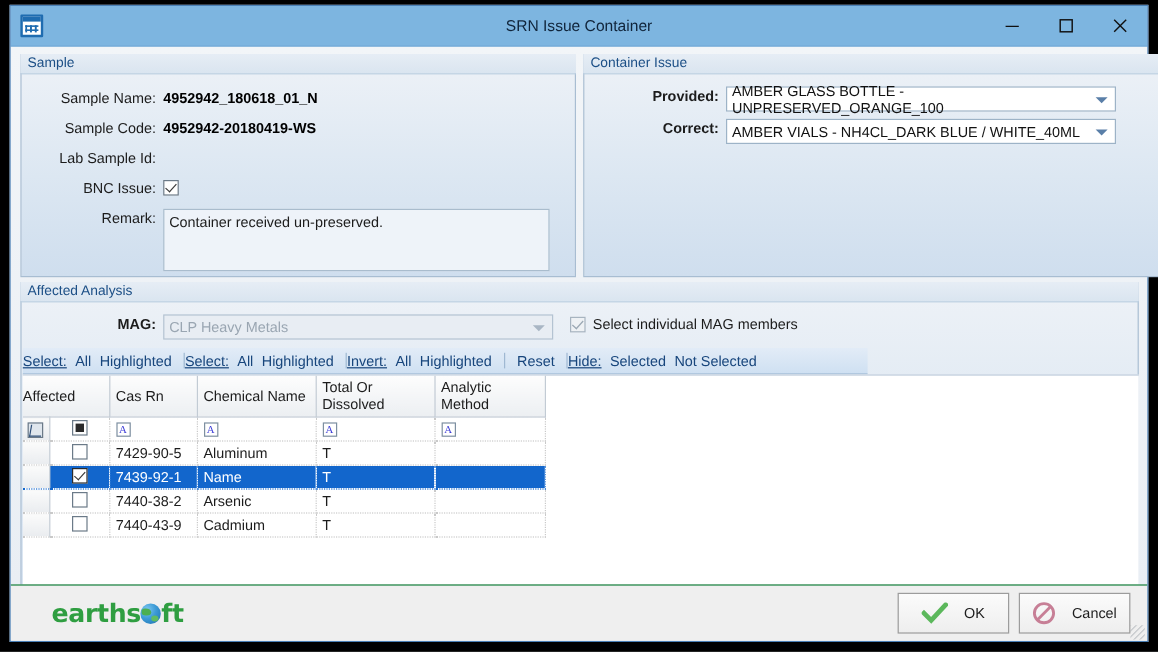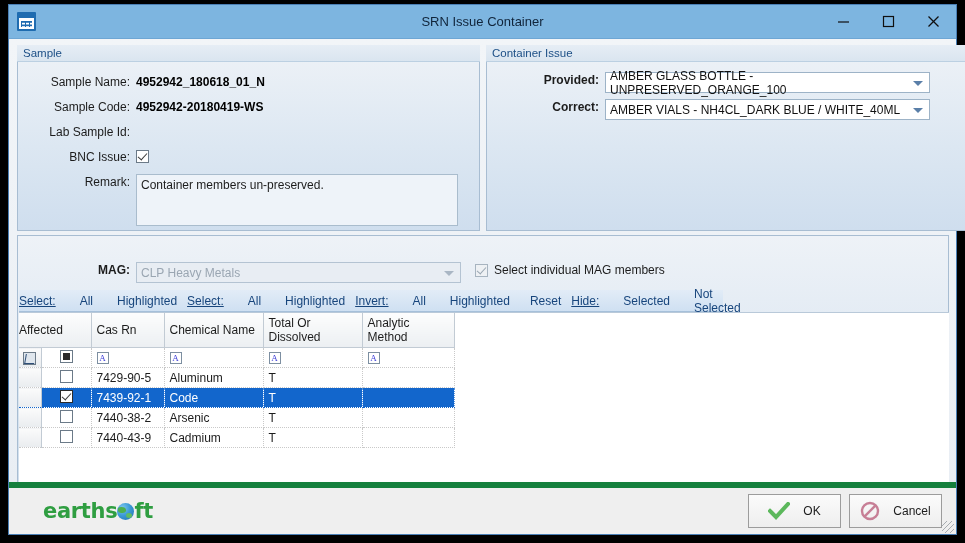--- a/index.html
+++ b/index.html
@@ -235,21 +235,21 @@
     background: linear-gradient(to bottom, #e2ecf7 0%, #cfe0f2 100%);
     border-bottom: 1px solid #a6c0da;
     display: flex;
     align-items: center;
     font-size: 12px;
     color: #17457c;
     box-sizing: border-box;
   }
   .tb-label { color: #17457c; text-decoration: underline; }
   .tb-link {
-    margin-left: 24px;
+    margin-left: 7px;
     color: #17457c;
     cursor: pointer;
   }
   .tb-sep {
     margin: 0 0 0 10px;
     width: 1px;
     height: 13px;
     background: #9fb8d2;
   }
 
@@ -354,21 +354,21 @@
     background: linear-gradient(to bottom, #fbfbfb 0%, #e9ecef 100%);
     color: #1c1c1c;
   }
   tr.selected .cb { border-color: #2b2b2b; }
 
   
   .footer {
     flex: 0 0 auto;
     height: 46px;
     background: #efefef;
-    border-top: 6px solid #15803d;
+    border-top: 1px solid #15803d;
     display: flex;
     align-items: center;
     position: relative;
   }
   .logo {
     margin-left: 34px;
     font-size: 21px;
     font-weight: bold;
     color: #2f9e41;
     letter-spacing: -0.3px;
@@ -481,21 +481,21 @@
         <div class="fvalue"></div>
       </div>
 
       <div class="form-row" style="left:0; top:103px;">
         <div class="flabel">BNC Issue:</div>
         <span class="cb checked"></span>
       </div>
 
       <div class="form-row" style="left:0; top:128px;">
         <div class="flabel">Remark:</div>
-        <div class="remark-box">Container members un-preserved.</div>
+        <div class="remark-box">Container received un-preserved.</div>
       </div>
     </div>
 
     <div class="groupbox" id="container-group">
       <div class="group-caption">Container Issue</div>
 
       <div class="form-row" style="left:0; top:26px;">
         <div class="flabel bold">Provided:</div>
         <div class="combo" style="width:325px;">
           <span>AMBER GLASS BOTTLE - UNPRESERVED_ORANGE_100</span>
@@ -506,20 +506,21 @@
       <div class="form-row" style="left:0; top:53px;">
         <div class="flabel bold">Correct:</div>
         <div class="combo" style="width:325px;">
           <span>AMBER VIALS - NH4CL_DARK BLUE / WHITE_40ML</span>
           <span class="arrow"></span>
         </div>
       </div>
     </div>
 
     <div class="groupbox" id="affected-group">
+      <div class="group-caption">Affected Analysis</div>
 
       <div class="form-row" id="mag-row">
         <div class="flabel bold">MAG:</div>
         <div class="combo disabled mag-combo">
           <span>CLP Heavy Metals</span>
           <span class="arrow"></span>
         </div>
         <div style="display:flex; align-items:center; margin-left:14px;">
           <span class="cb disabled checked"></span>
           <span style="margin-left:6px; line-height:16px;">Select individual MAG members</span>
@@ -593,21 +594,21 @@
               <td>7429-90-5</td>
               <td>Aluminum</td>
               <td>T</td>
               <td></td>
             </tr>
 
             <tr class="selected">
               <td class="rowhdr"></td>
               <td class="cbcell"><span class="cb checked"></span></td>
               <td>7439-92-1</td>
-              <td>Code</td>
+              <td>Name</td>
               <td>T</td>
               <td></td>
             </tr>
 
             <tr>
               <td class="rowhdr"></td>
               <td class="cbcell"><span class="cb"></span></td>
               <td>7440-38-2</td>
               <td>Arsenic</td>
               <td>T</td>

